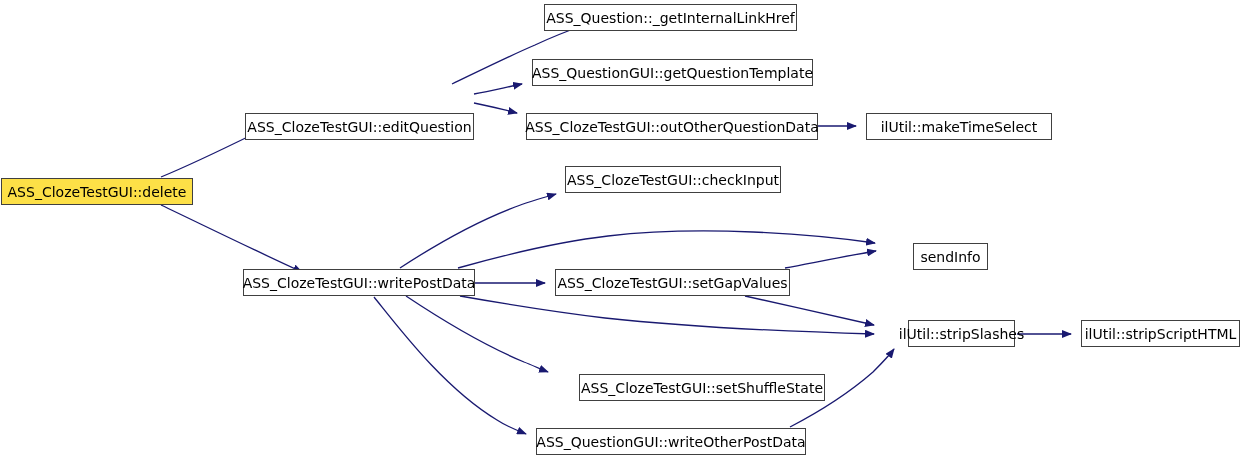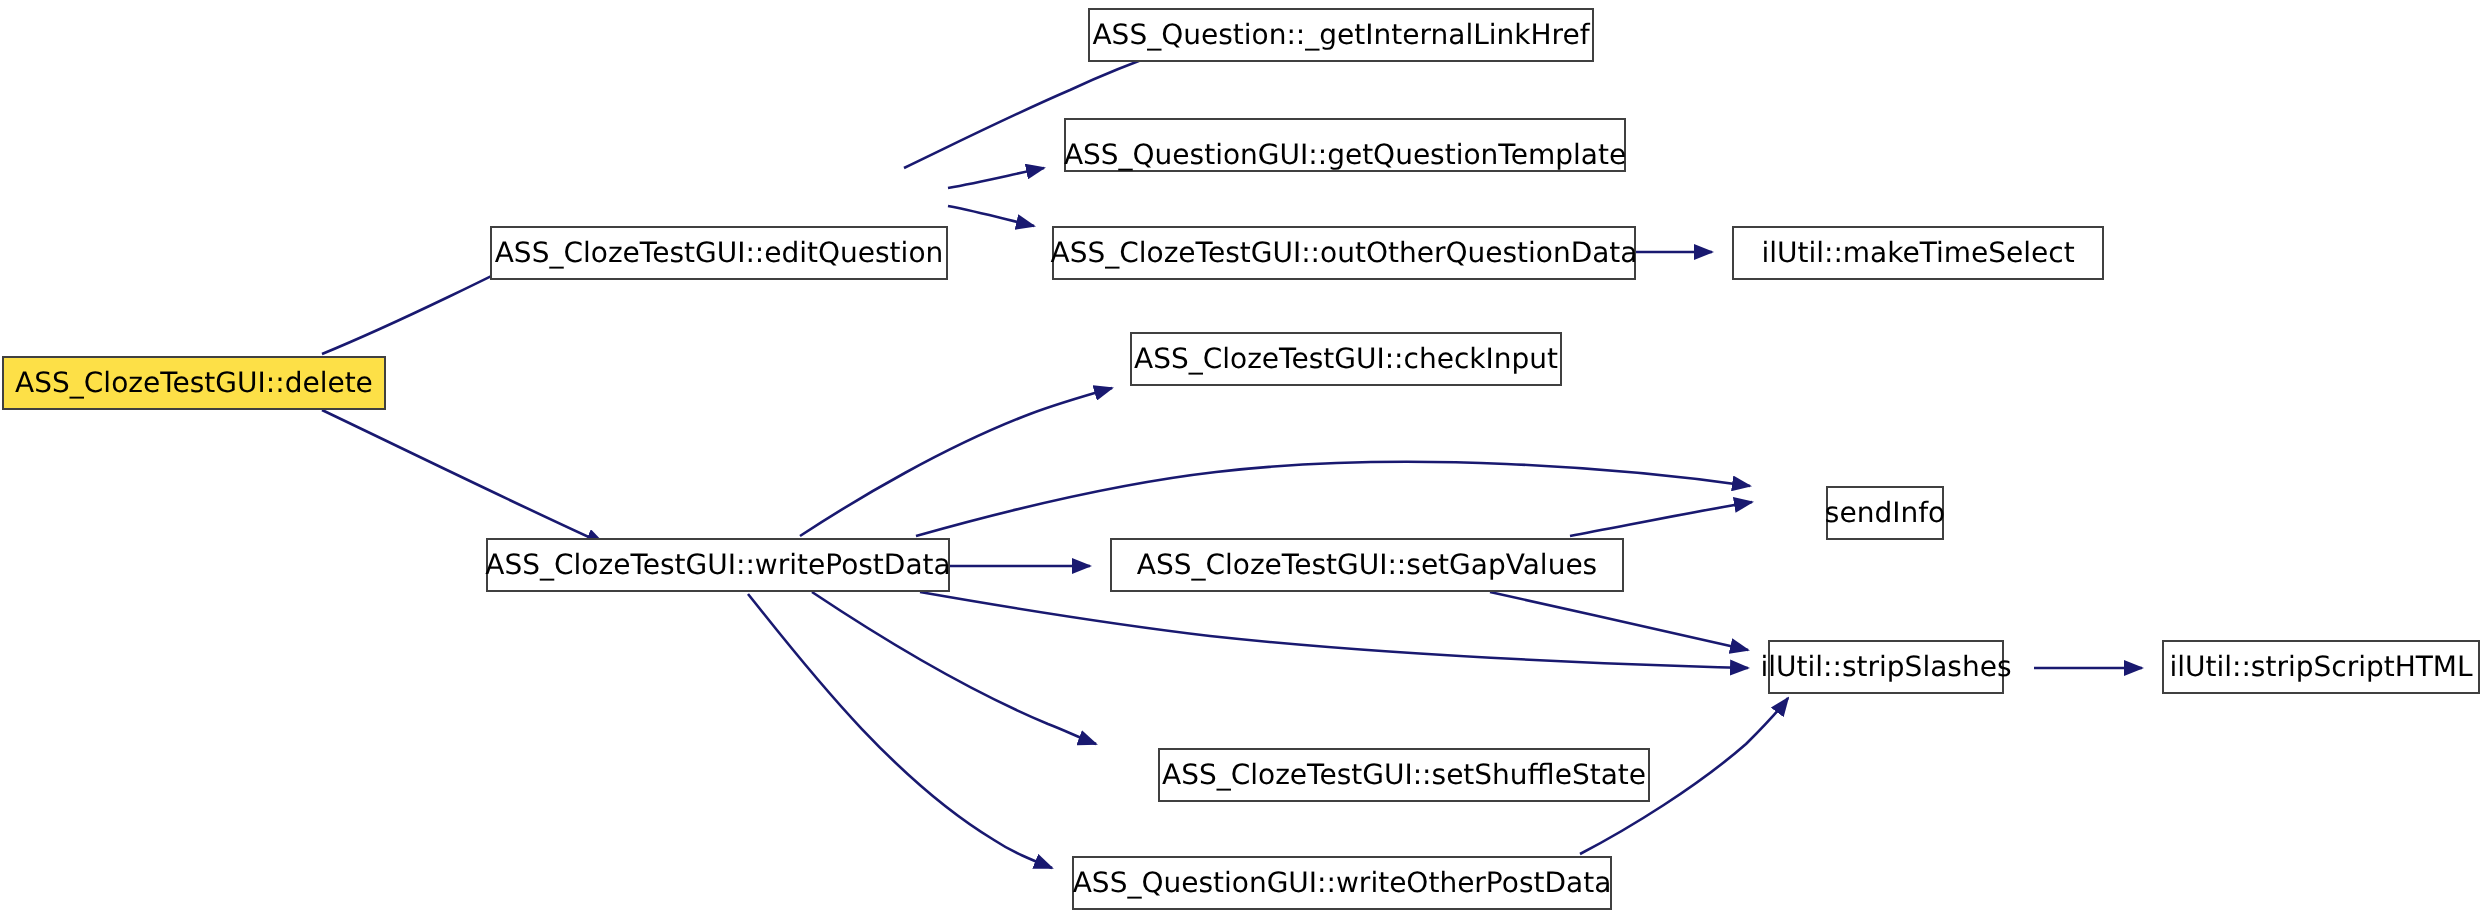--- a/index.html
+++ b/index.html
@@ -82,42 +82,42 @@
   <div id="nodes">
       <div class="node highlight" style="left: 1px; top: 178px; width: 192px; height: 27px;">
         <span class="node-label">ASS_ClozeTestGUI::delete</span>
       </div>
       <div class="node" style="left: 245px; top: 85px; width: 229px; height: 27px; margin-top: 28px;">
         <span class="node-label">ASS_ClozeTestGUI::editQuestion</span>
       </div>
       <div class="node" style="left: 544px; top: 4px; width: 253px; height: 27px;">
         <span class="node-label">ASS_Question::_getInternalLinkHref</span>
       </div>
-      <div class="node" style="left: 532px; top: 59px; width: 281px; height: 27px; align-items: flex-end;">
+      <div class="node" style="left: 532px; top: 59px; width: 281px; height: 27px;">
         <span class="node-label">ASS_QuestionGUI::getQuestionTemplate</span>
       </div>
       <div class="node" style="left: 526px; top: 113px; width: 292px; height: 27px;">
         <span class="node-label">ASS_ClozeTestGUI::outOtherQuestionData</span>
       </div>
       <div class="node" style="left: 866px; top: 113px; width: 186px; height: 27px;">
         <span class="node-label">ilUtil::makeTimeSelect</span>
       </div>
       <div class="node" style="left: 565px; top: 166px; width: 216px; height: 27px;">
         <span class="node-label">ASS_ClozeTestGUI::checkInput</span>
       </div>
-      <div class="node" style="left: 913px; top: 243px; width: 59px; height: 27px;">
+      <div class="node" style="left: 913px; top: 243px; width: 75px; height: 27px;">
         <span class="node-label">sendInfo</span>
       </div>
       <div class="node" style="left: 243px; top: 269px; width: 232px; height: 27px; text-align: center;">
         <span class="node-label">ASS_ClozeTestGUI::writePostData</span>
       </div>
-      <div class="node" style="left: 555px; top: 269px; width: 257px; height: 27px;">
+      <div class="node" style="left: 555px; top: 269px; width: 235px; height: 27px;">
         <span class="node-label">ASS_ClozeTestGUI::setGapValues</span>
       </div>
-      <div class="node" style="left: 884px; top: 320px; width: 118px; height: 27px;">
+      <div class="node" style="left: 908px; top: 320px; width: 107px; height: 27px;">
         <span class="node-label">ilUtil::stripSlashes</span>
       </div>
       <div class="node" style="left: 1081px; top: 320px; width: 159px; height: 27px; text-align: center;">
         <span class="node-label">ilUtil::stripScriptHTML</span>
       </div>
       <div class="node" style="left: 579px; top: 374px; width: 246px; height: 27px;">
         <span class="node-label">ASS_ClozeTestGUI::setShuffleState</span>
       </div>
       <div class="node" style="left: 536px; top: 428px; width: 270px; height: 27px;">
         <span class="node-label">ASS_QuestionGUI::writeOtherPostData</span>

